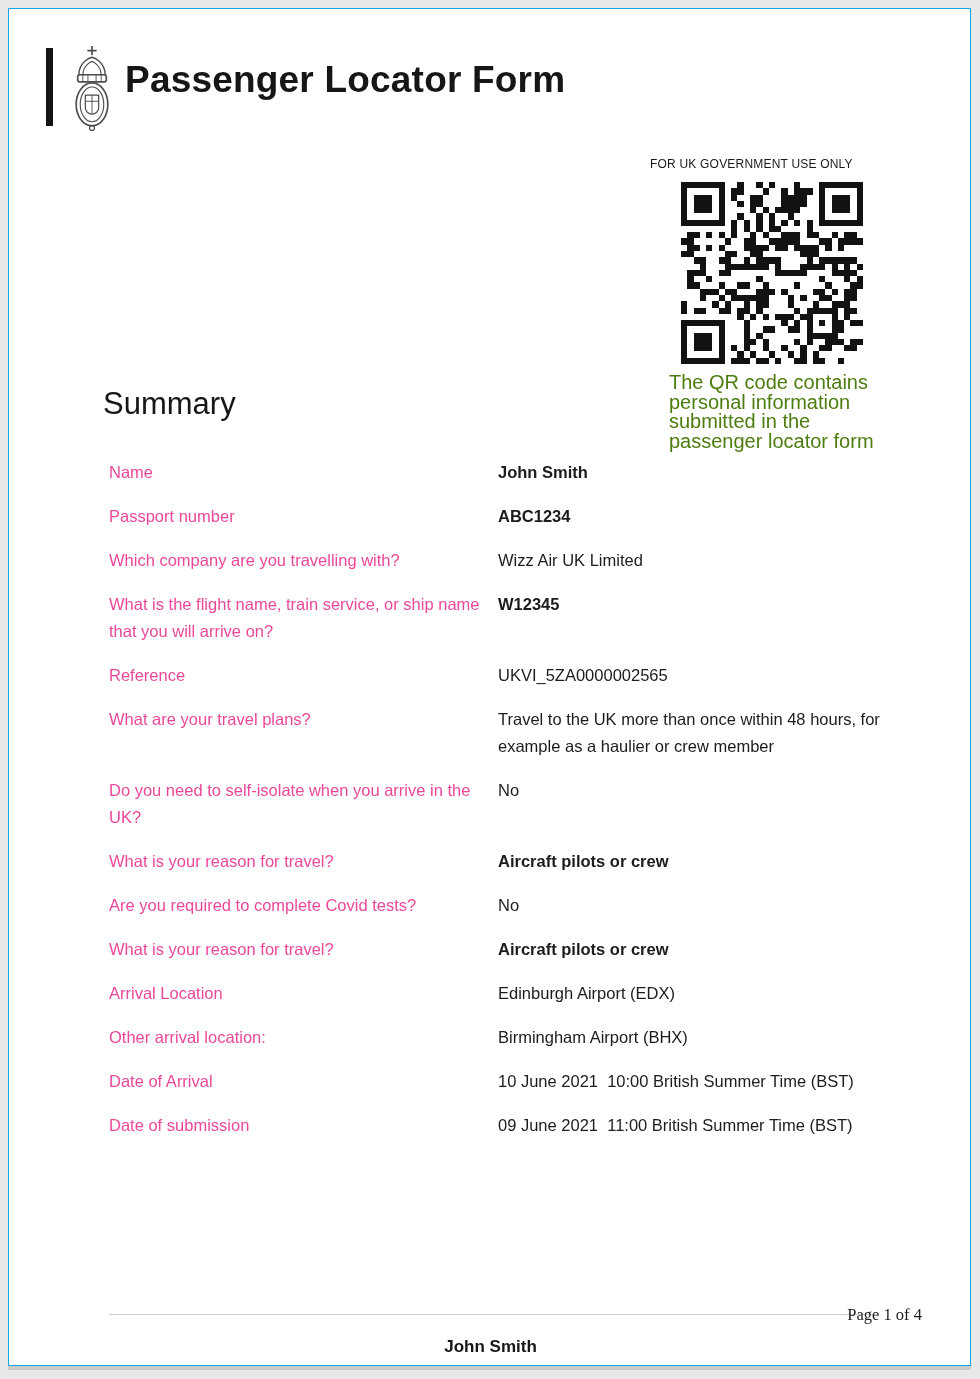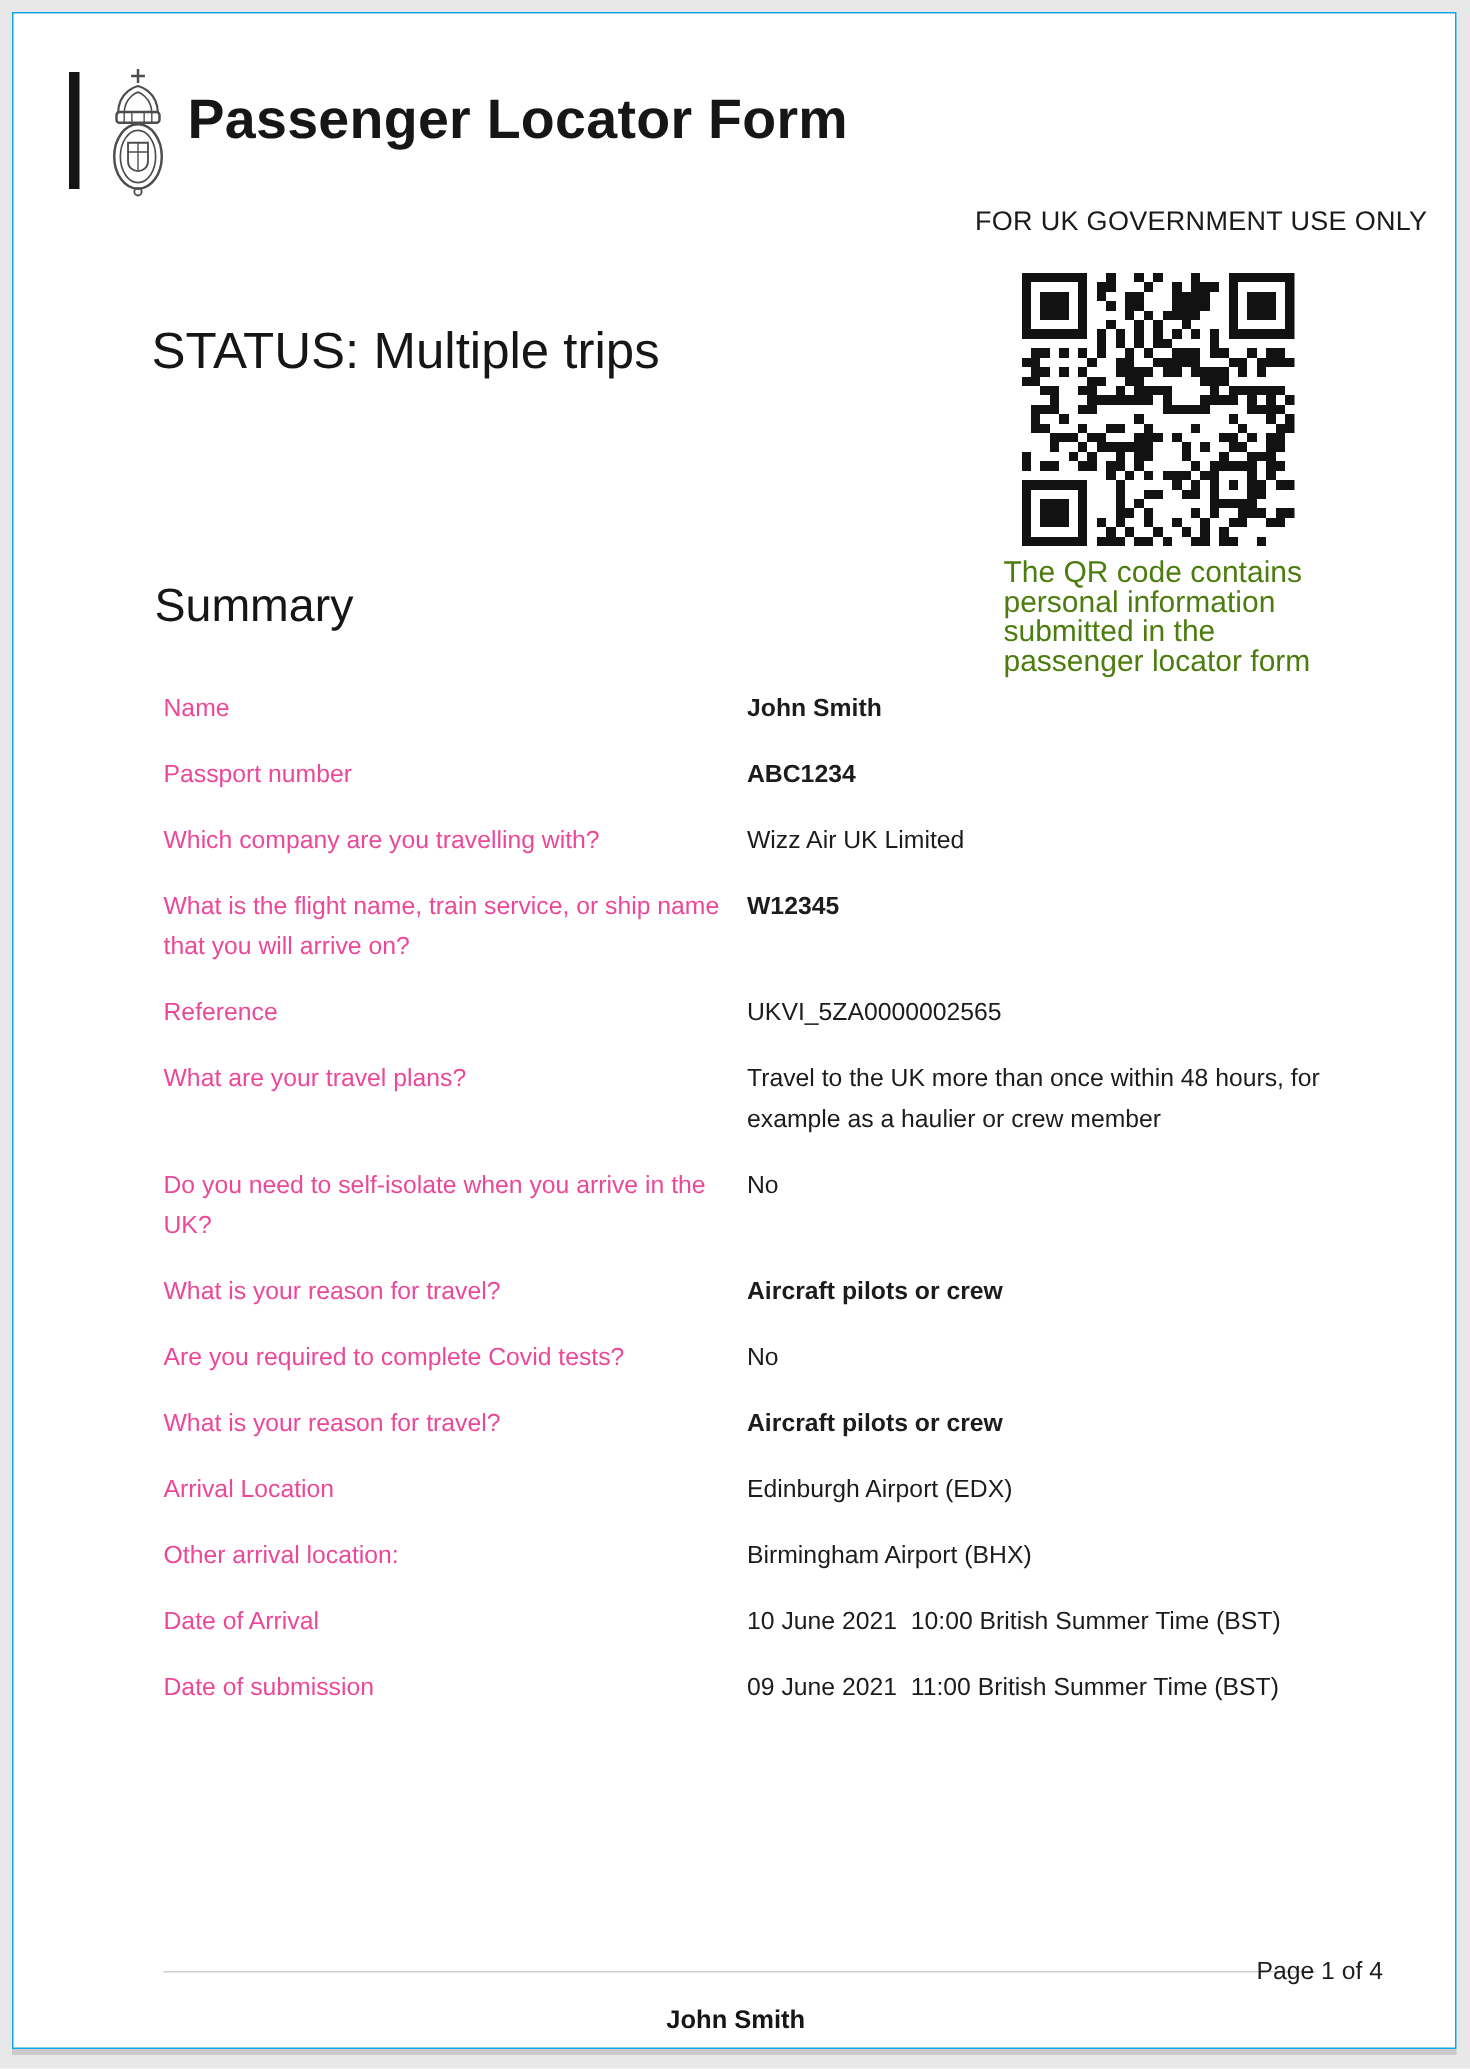--- a/index.html
+++ b/index.html
@@ -27,22 +27,22 @@
     position:absolute; left:59px; top:35px;
     width:48px; height:88px;
   }
   .doc-title {
     position:absolute; left:116px; top:50px;
     font-size:37px; font-weight:600; letter-spacing:0.2px;
     color:#161616;
   }
   
   .gov-use {
-    position:absolute; left:641px; top:128px;
-    font-size:18px; color:#1a1a1a; letter-spacing:0.2px;
+    position:absolute; left:641px; top:148px;
+    font-size:12px; color:#1a1a1a; letter-spacing:0.2px;
   }
   .qr-box {
     position:absolute; left:672px; top:172px;
     width:182px; height:184px;
   }
   .qr-box svg { width:100%; height:100%; }
   .qr-caption {
     position:absolute; left:660px; top:364px;
     width:222px;
     font-size:20px; line-height:19.5px; color:#4d7c0f;
@@ -78,21 +78,21 @@
   .footer-rule {
     position:absolute; left:100px; top:1305px; width:768px;
     border-top:1px solid #cfcfcf;
   }
   .footer-name {
     position:absolute; left:0; top:1328px; width:963px;
     text-align:center; font-size:17px; font-weight:700; color:#161616;
   }
   .footer-page {
     position:absolute; right:48px; top:1296px;
-    font-family:Liberation Sans, sans-serif;
+    font-family:Liberation Serif, serif;
     font-size:16.5px; color:#1c1c1c;
   }
 </style>
 </head>
 <body>
 
 <div class="page">
 
   <div class="brand-bar"></div>
   <svg class="crest" viewBox="0 0 46 86" fill="none" stroke="#4d4d4d" stroke-width="1.6">
@@ -505,21 +505,20 @@
         <rect x="15" y="28" width="1" height="1" fill="#121212"></rect>
         <rect x="18" y="28" width="1" height="1" fill="#121212"></rect>
         <rect x="19" y="28" width="1" height="1" fill="#121212"></rect>
         <rect x="21" y="28" width="1" height="1" fill="#121212"></rect>
         <rect x="22" y="28" width="1" height="1" fill="#121212"></rect>
         <rect x="25" y="28" width="1" height="1" fill="#121212"></rect>
       </svg>
   </div>
   <div class="qr-caption">The QR code contains personal information submitted in the passenger locator form</div>
 
-  <div class="status-heading">STATUS: Multiple trips</div>
   <div class="summary-heading">Summary</div>
 
   <div class="summary-rows">
   <div class="row">
     <div class="row-label">Name</div>
     <div class="row-value bold">John Smith</div>
   </div>
 
   <div class="row">
     <div class="row-label">Passport number</div>

